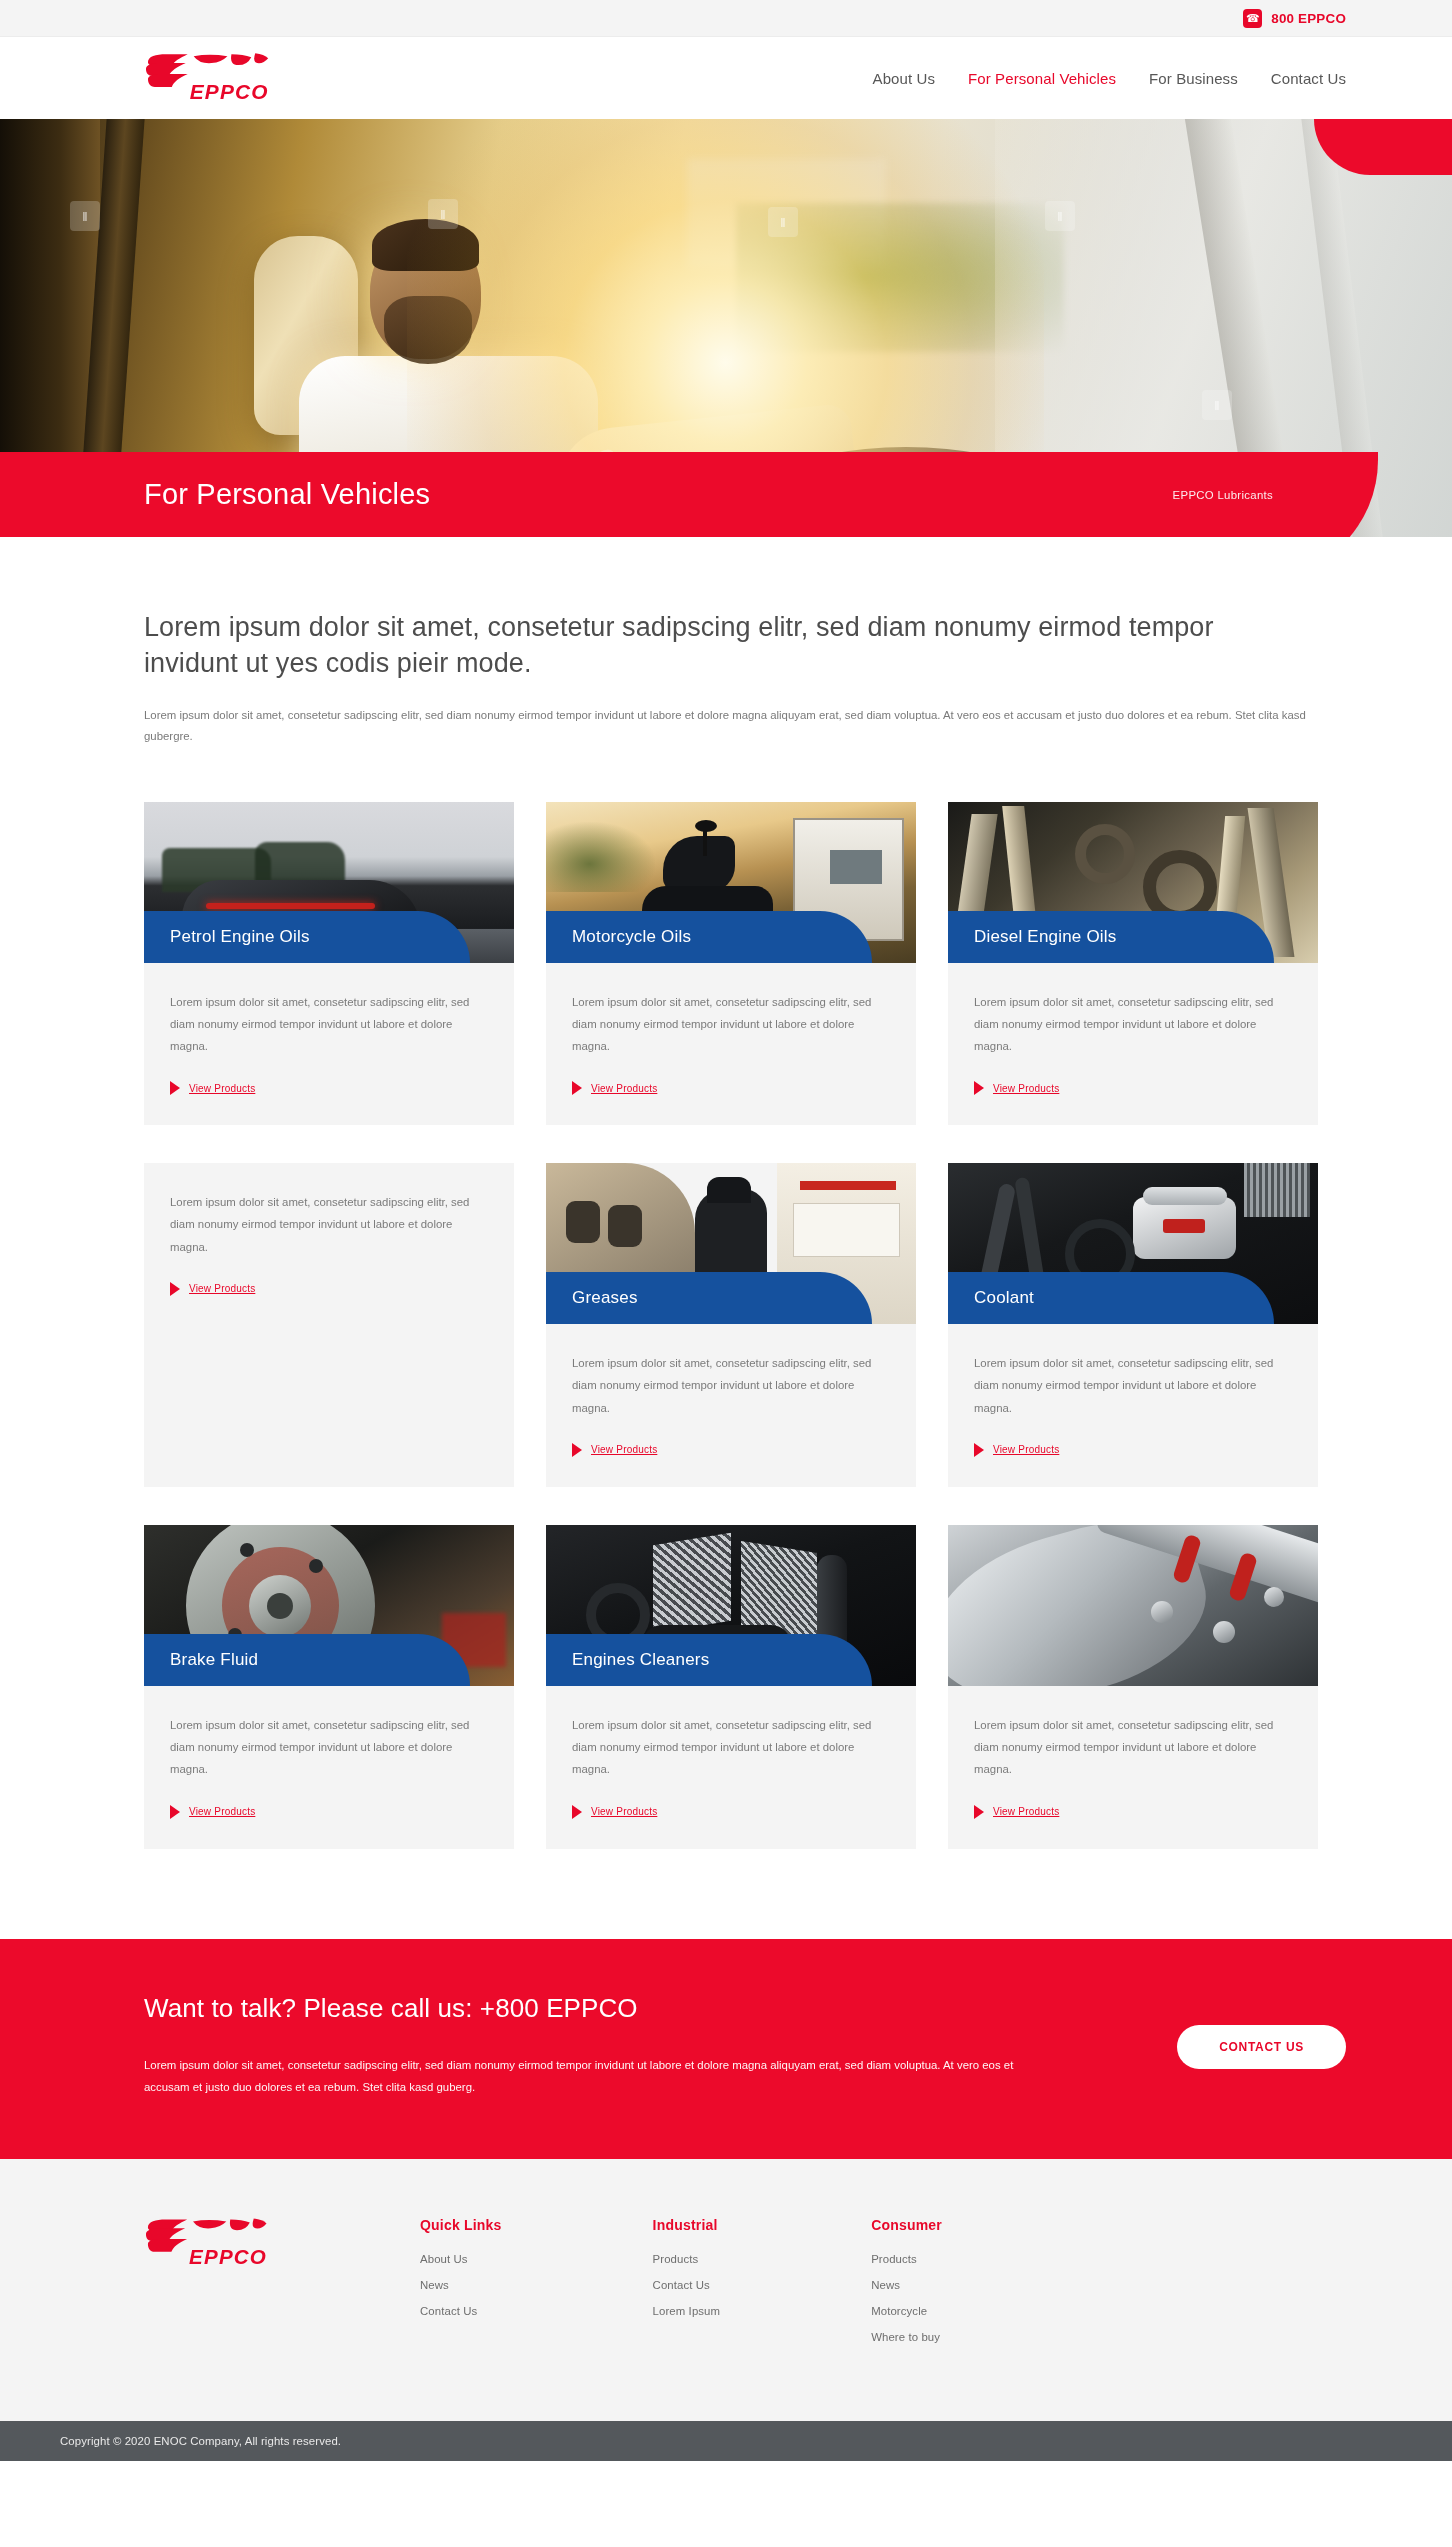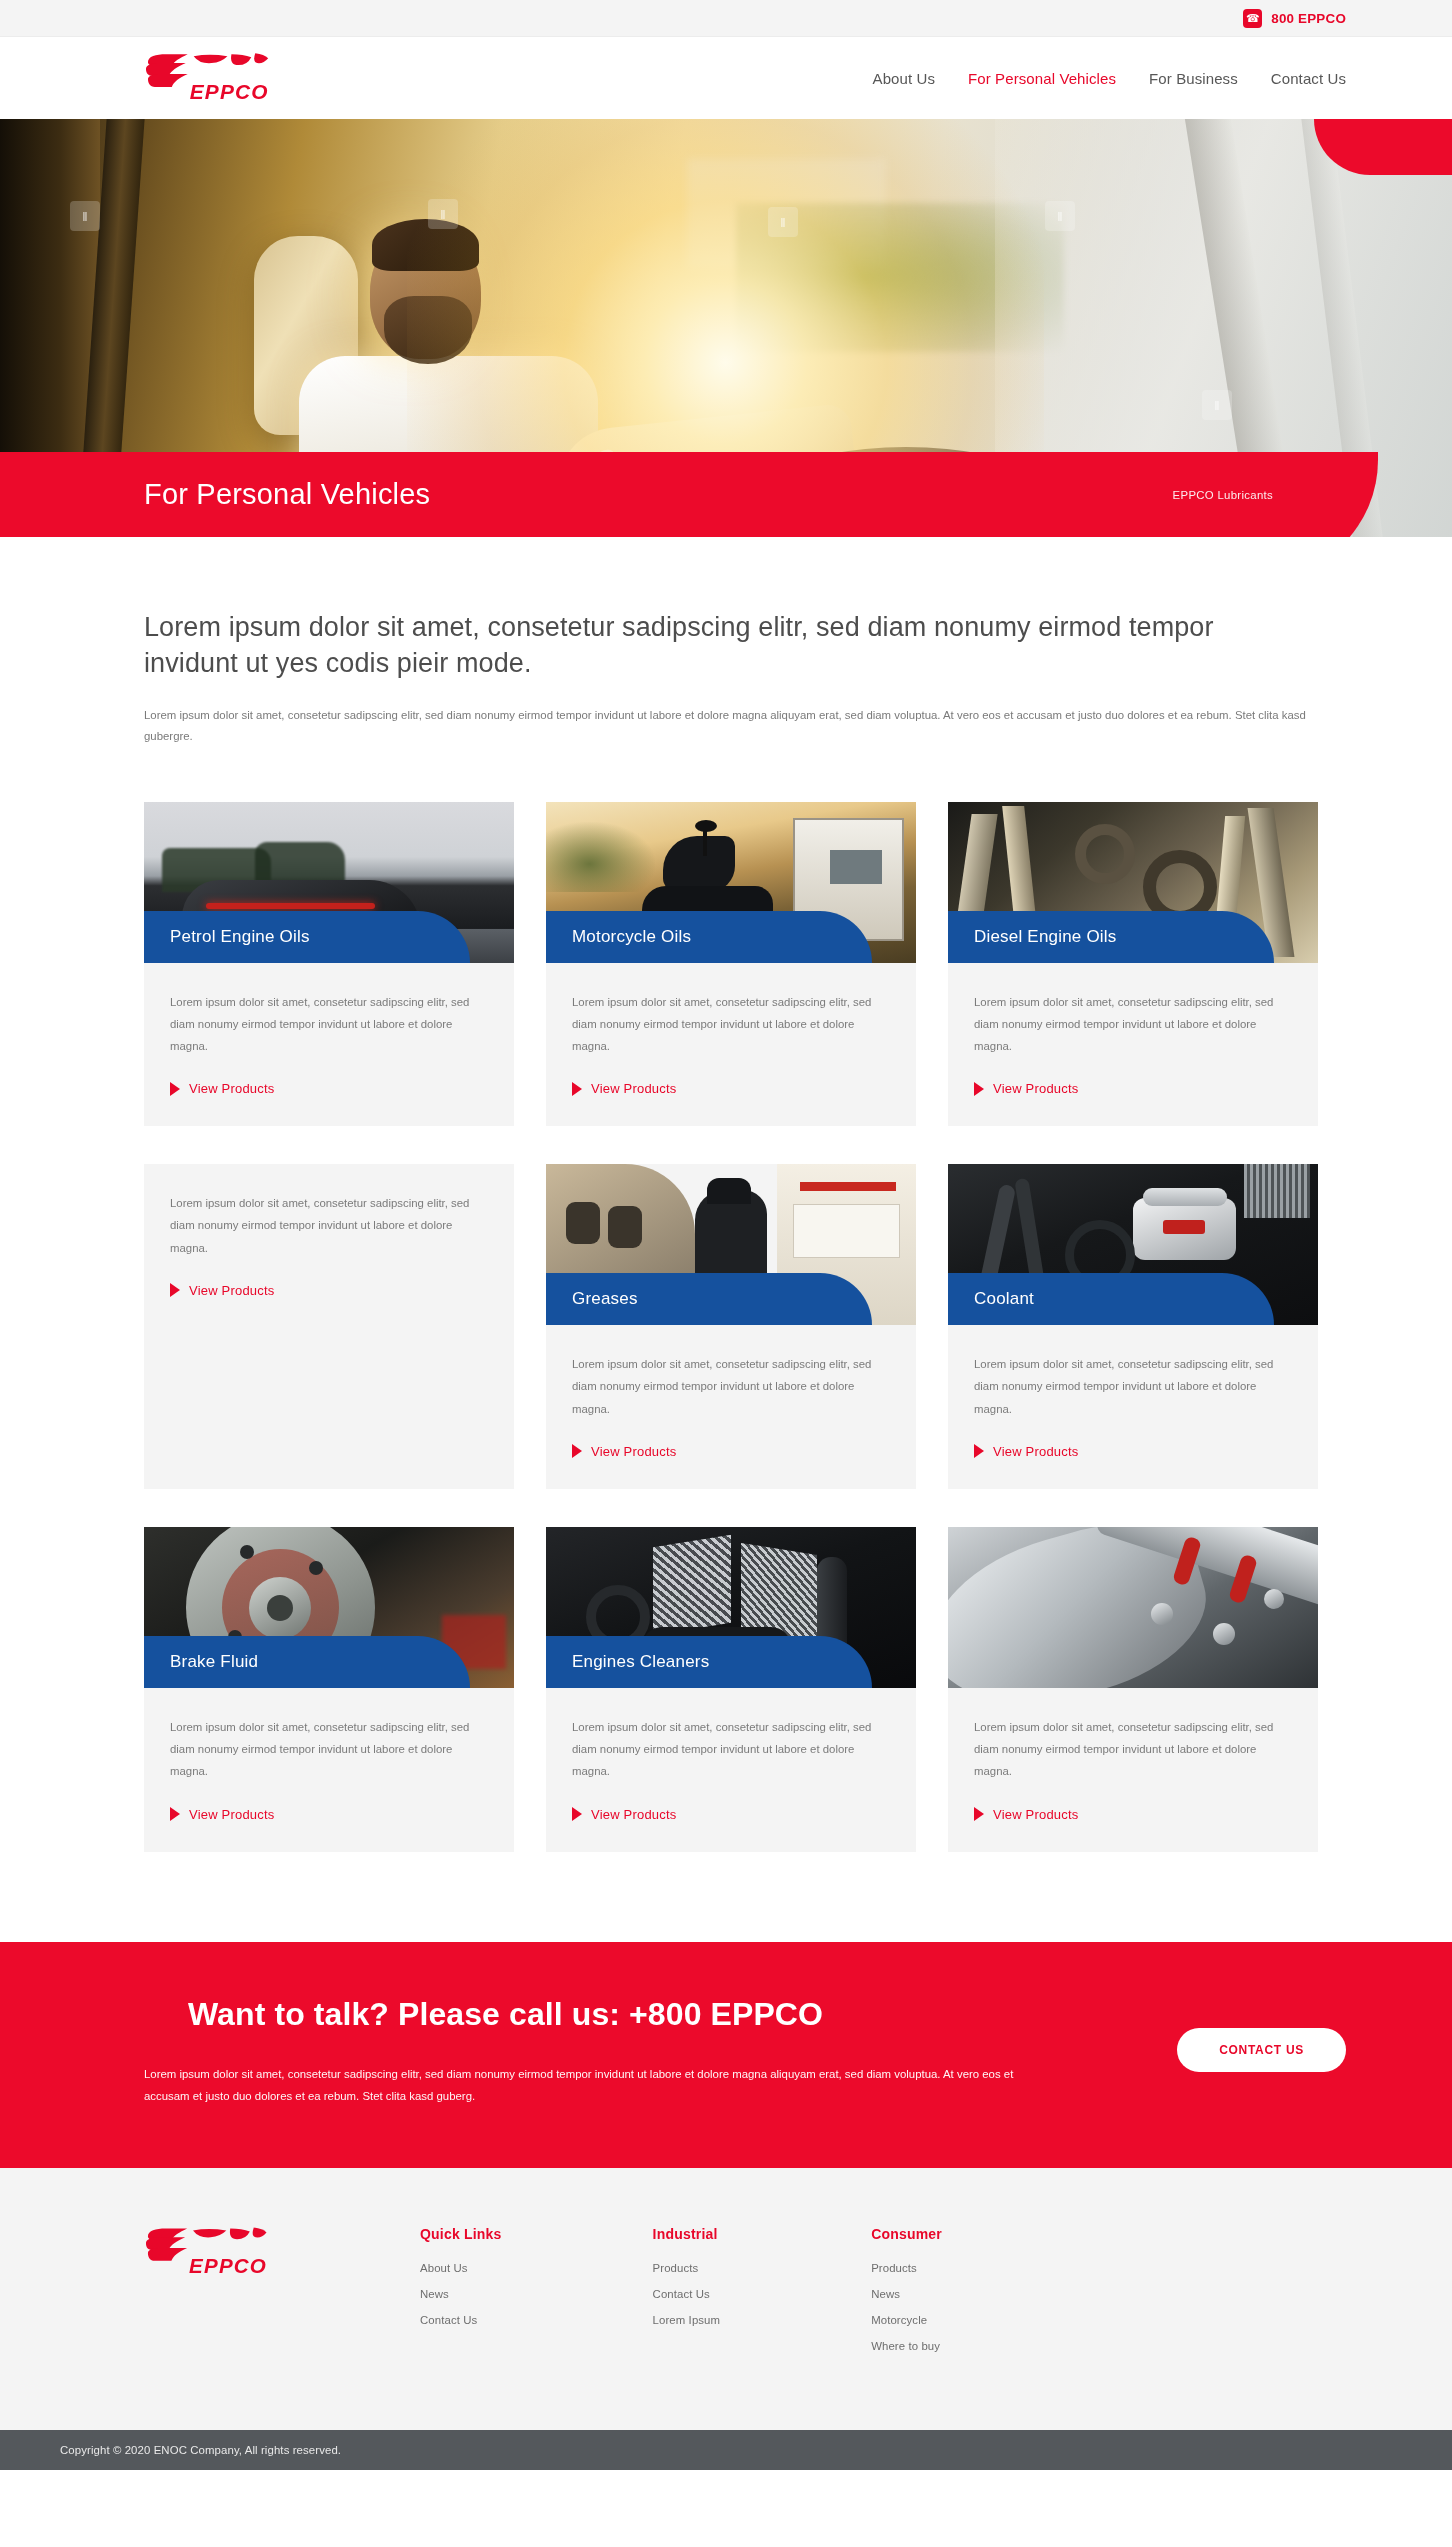--- a/index.html
+++ b/index.html
@@ -185,29 +185,29 @@
   .card-body { padding: 28px 26px 30px 26px; }
   .card-body p { font-size: 11.4px; color: #7b7b7b; line-height: 1.95; }
   .card-link {
     margin-top: 24px; display: flex; align-items: center; gap: 9px;
     text-decoration: none;
   }
   .tri {
     width: 0; height: 0; border-left: 10px solid #e8072a;
     border-top: 7px solid transparent; border-bottom: 7px solid transparent;
   }
-  .card-link span { font-size: 13px; color: #e8072a; letter-spacing: 0.2px; }
+  .card-link span { font-size: 10px; color: #e8072a; letter-spacing: 0.2px; text-decoration: underline; }
 
   
   .cta {
     margin-top: 90px; background: #ec0a2b; padding: 54px 107px 60px 144px;
     display: flex; align-items: flex-start; justify-content: space-between;
   }
   .cta-left { max-width: 896px; }
-  .cta h3 { font-size: 32px; color: #fff; font-weight: 700; letter-spacing: 0.1px; margin-left: 44px; }
+  .cta h3 { font-size: 26px; color: #fff; font-weight: 400; letter-spacing: 0.1px; }
   .cta p { margin-top: 30px; font-size: 11.4px; color: #fff; line-height: 2; opacity: .96; max-width: 886px; }
   .cta-btn {
     margin-top: 32px; background: #fff; color: #e8072a; border: none;
     border-radius: 26px; padding: 15px 42px; font-size: 12px; font-weight: 700;
     letter-spacing: 0.7px; cursor: pointer; white-space: nowrap;
     font-family: "Liberation Sans", sans-serif;
   }
 
   
   .footer { background: #f4f4f4; padding: 58px 107px 64px 144px; display: flex; }

